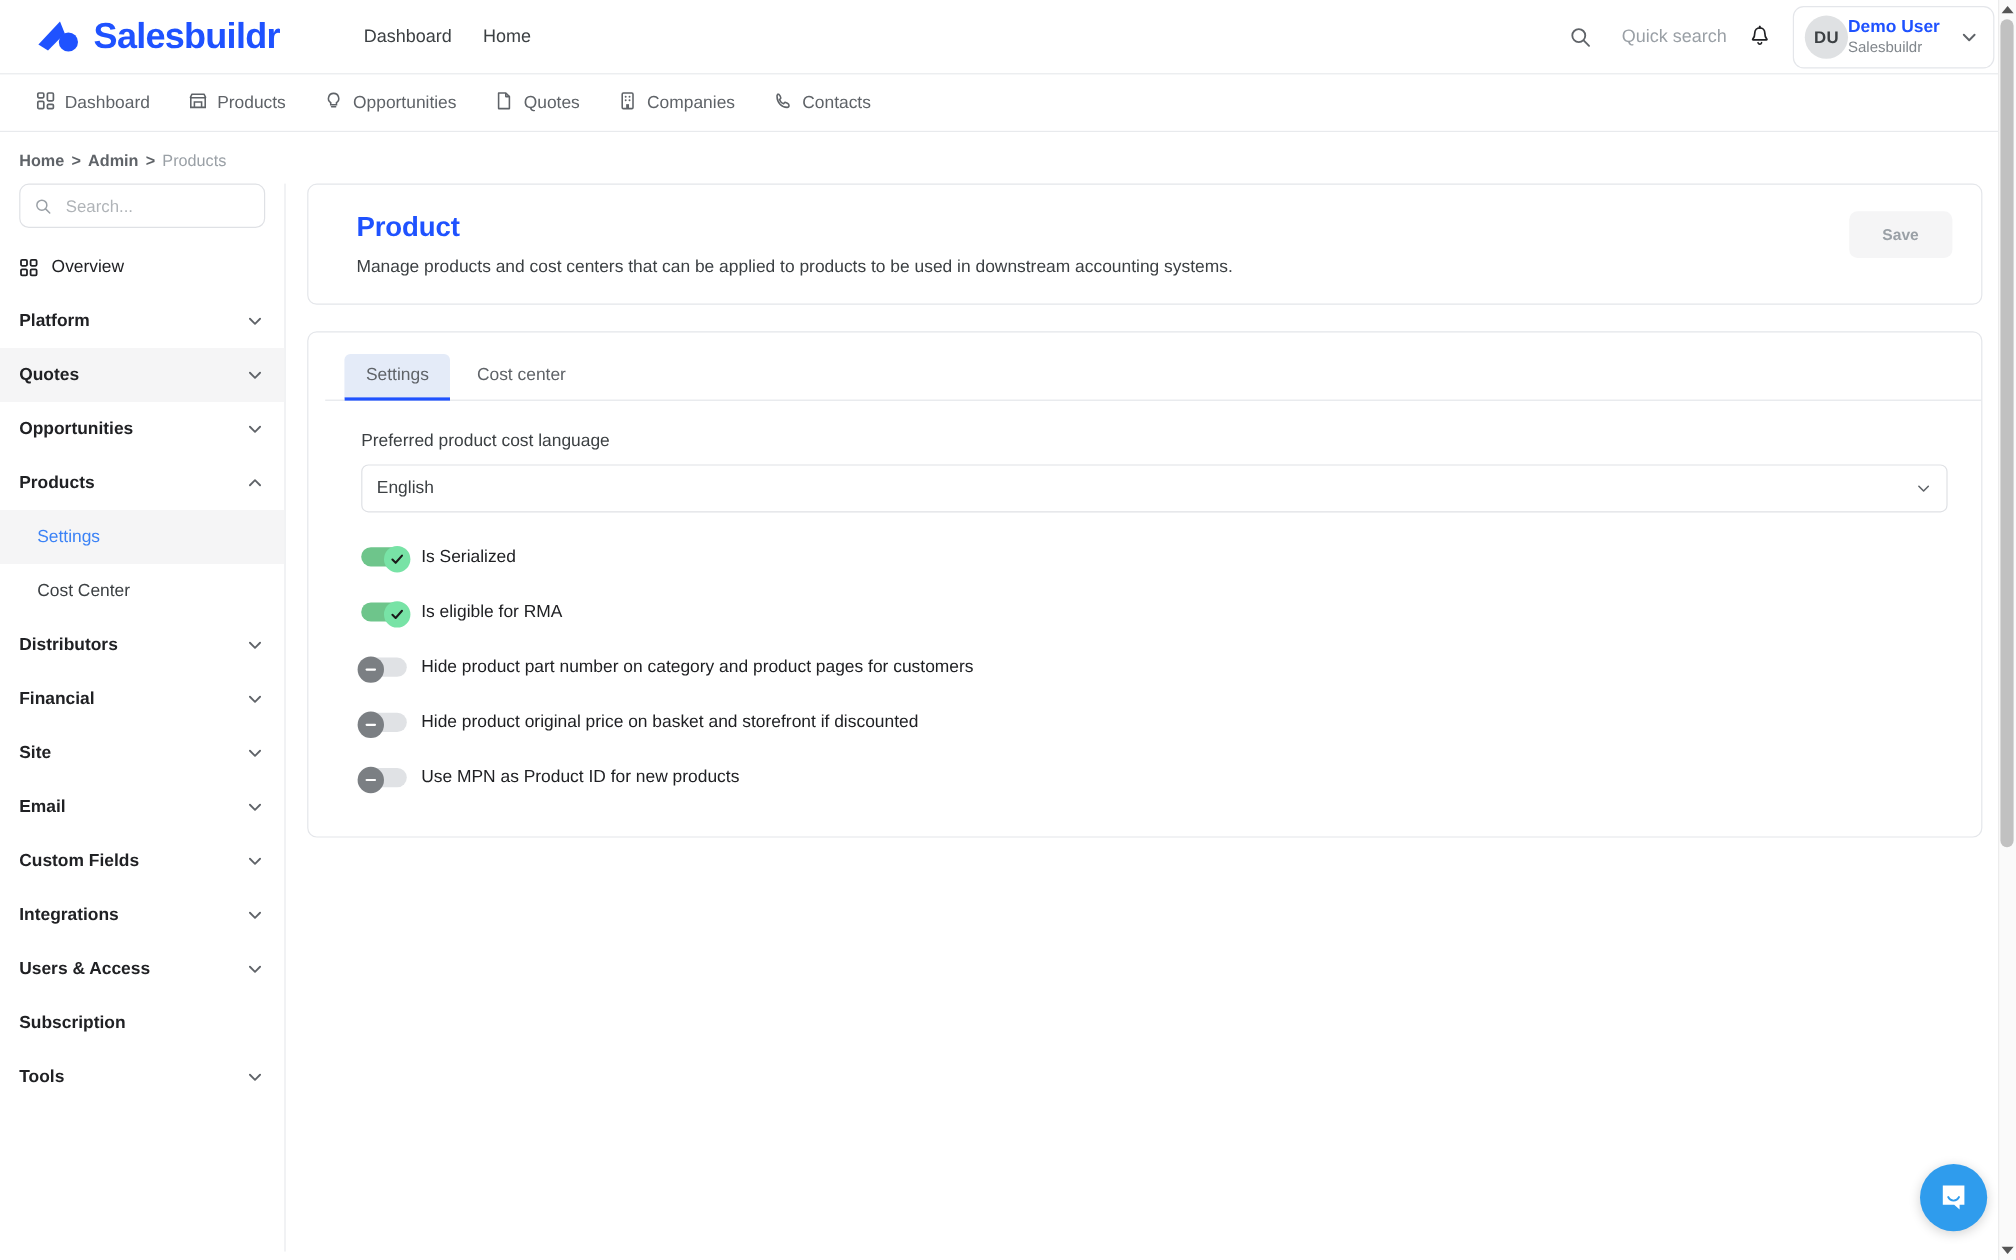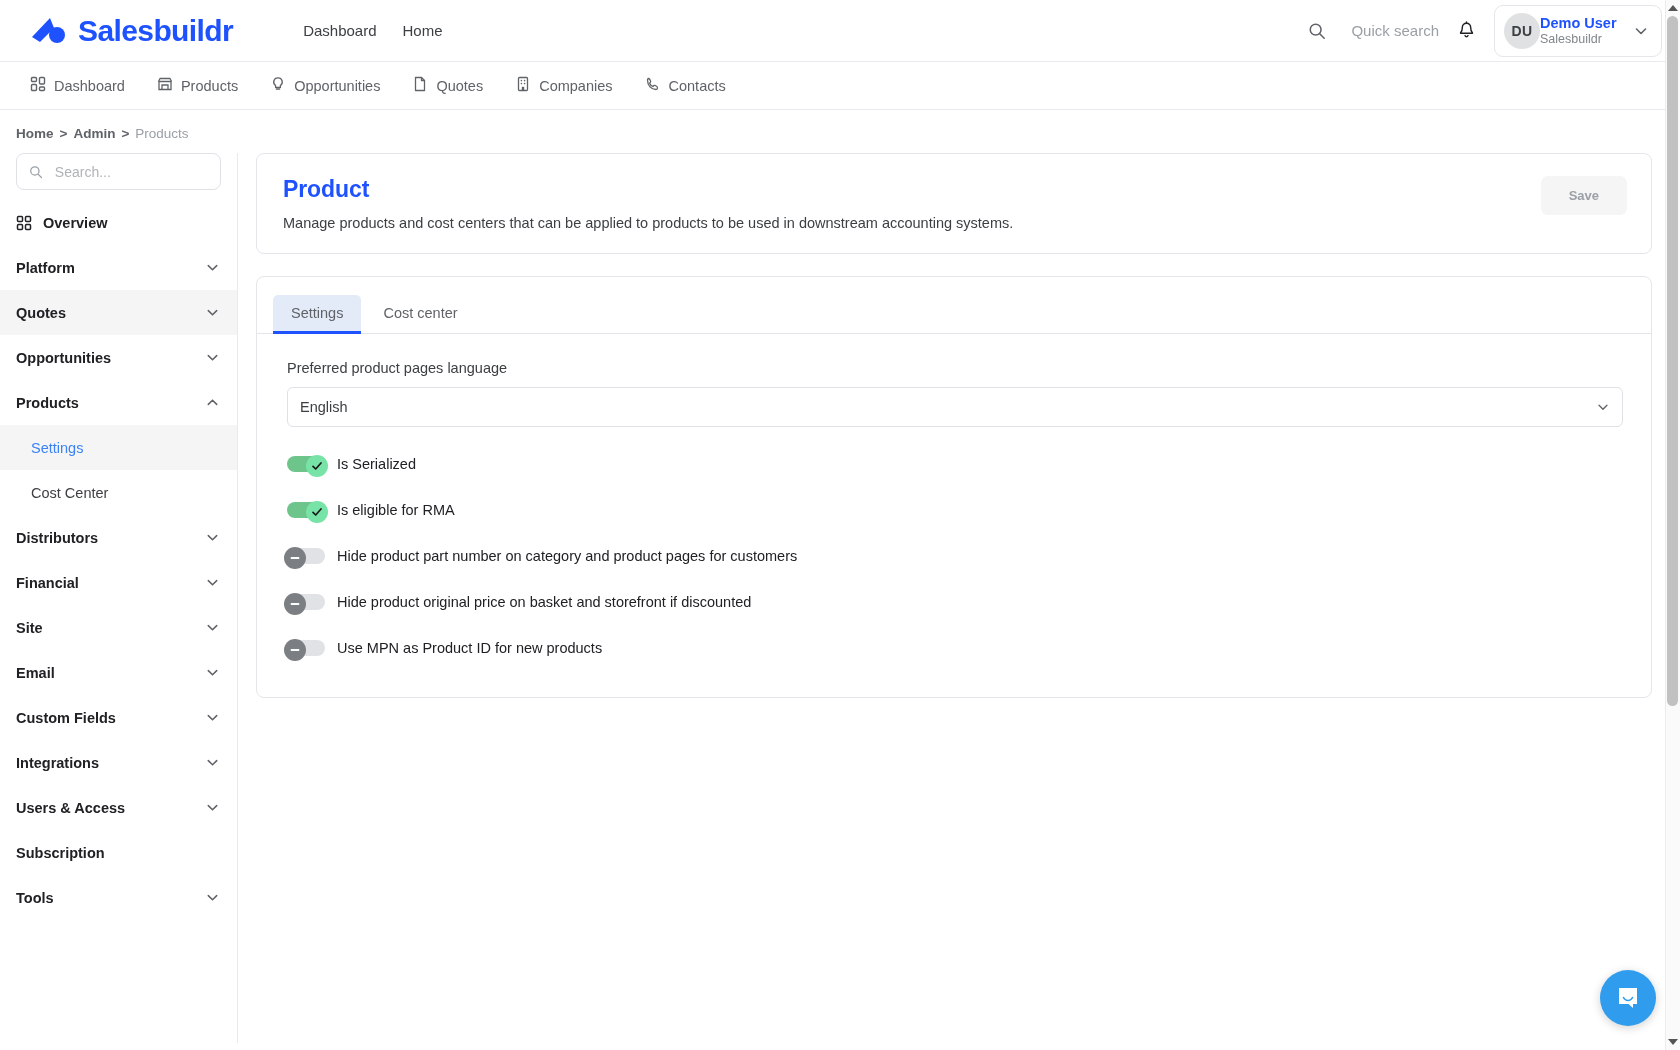--- a/index.html
+++ b/index.html
@@ -97,37 +97,37 @@
     font-family: inherit; width: 100%; background: transparent;
   }
   .side-search input::placeholder { color: #b0b4b8; }
 
   .side-item {
     display: flex; align-items: center;
     height: 45px; padding: 0 17px 0 16px;
     font-size: 14.5px; color: #202124; font-weight: bold;
     cursor: pointer;
   }
-  .side-item.plain { font-weight: bold; }
+  .side-item.plain { font-weight: normal; }
   .side-item .chev { margin-left: auto; color: #5f6368; display: flex; }
   .side-item.highlight { background: #f5f5f6; }
   .side-item .ov-icon { margin-right: 11px; display:flex; }
   .side-sub {
     display: flex; align-items: center;
     height: 45px; padding-left: 31px;
     font-size: 14.5px; color: #3c4043; cursor: pointer;
   }
   .side-sub.active { background: #f5f5f6; color: #3b82f6; font-weight: normal; }
 
   
   .main {
     flex: 1; padding: 0 28px 0 18px;
   }
   .card {
-    border: 1px solid #e4e6ea; border-radius: 8px; background: #fff;
+    border: 1px solid #e4e6ea; border-radius: 8px; background: #fff; padding-left: 14px;
   }
   .card-head {
     display: flex; align-items: flex-start;
     padding: 22px 24px 22px 26px;
   }
   .card-title {
     font-size: 23px; font-weight: bold; color: #1f52ff;
     margin: 0 0 12px 0; letter-spacing: -0.1px;
   }
   .card-sub { font-size: 14.5px; color: #3c4043; margin: 0; }
@@ -475,21 +475,21 @@
       </div>
     </div>
 
     <div class="card card2">
       <div class="tabs">
         <div class="tab active">Settings</div>
         <div class="tab">Cost center</div>
       </div>
 
       <div class="form">
-        <div class="field-label">Preferred product pages language</div>
+        <div class="field-label">Preferred product cost language</div>
         <div class="select-box">
           <span>English</span>
           <span class="sel-chev">
             <svg width="14" height="14" viewBox="0 0 16 16">
                 <path d="M3.5 6 L8 10.5 L12.5 6" fill="none" stroke="#5f6368" stroke-width="1.5" stroke-linecap="round" stroke-linejoin="round"></path>
               </svg>
           </span>
         </div>
 
         <div class="toggle-row">

